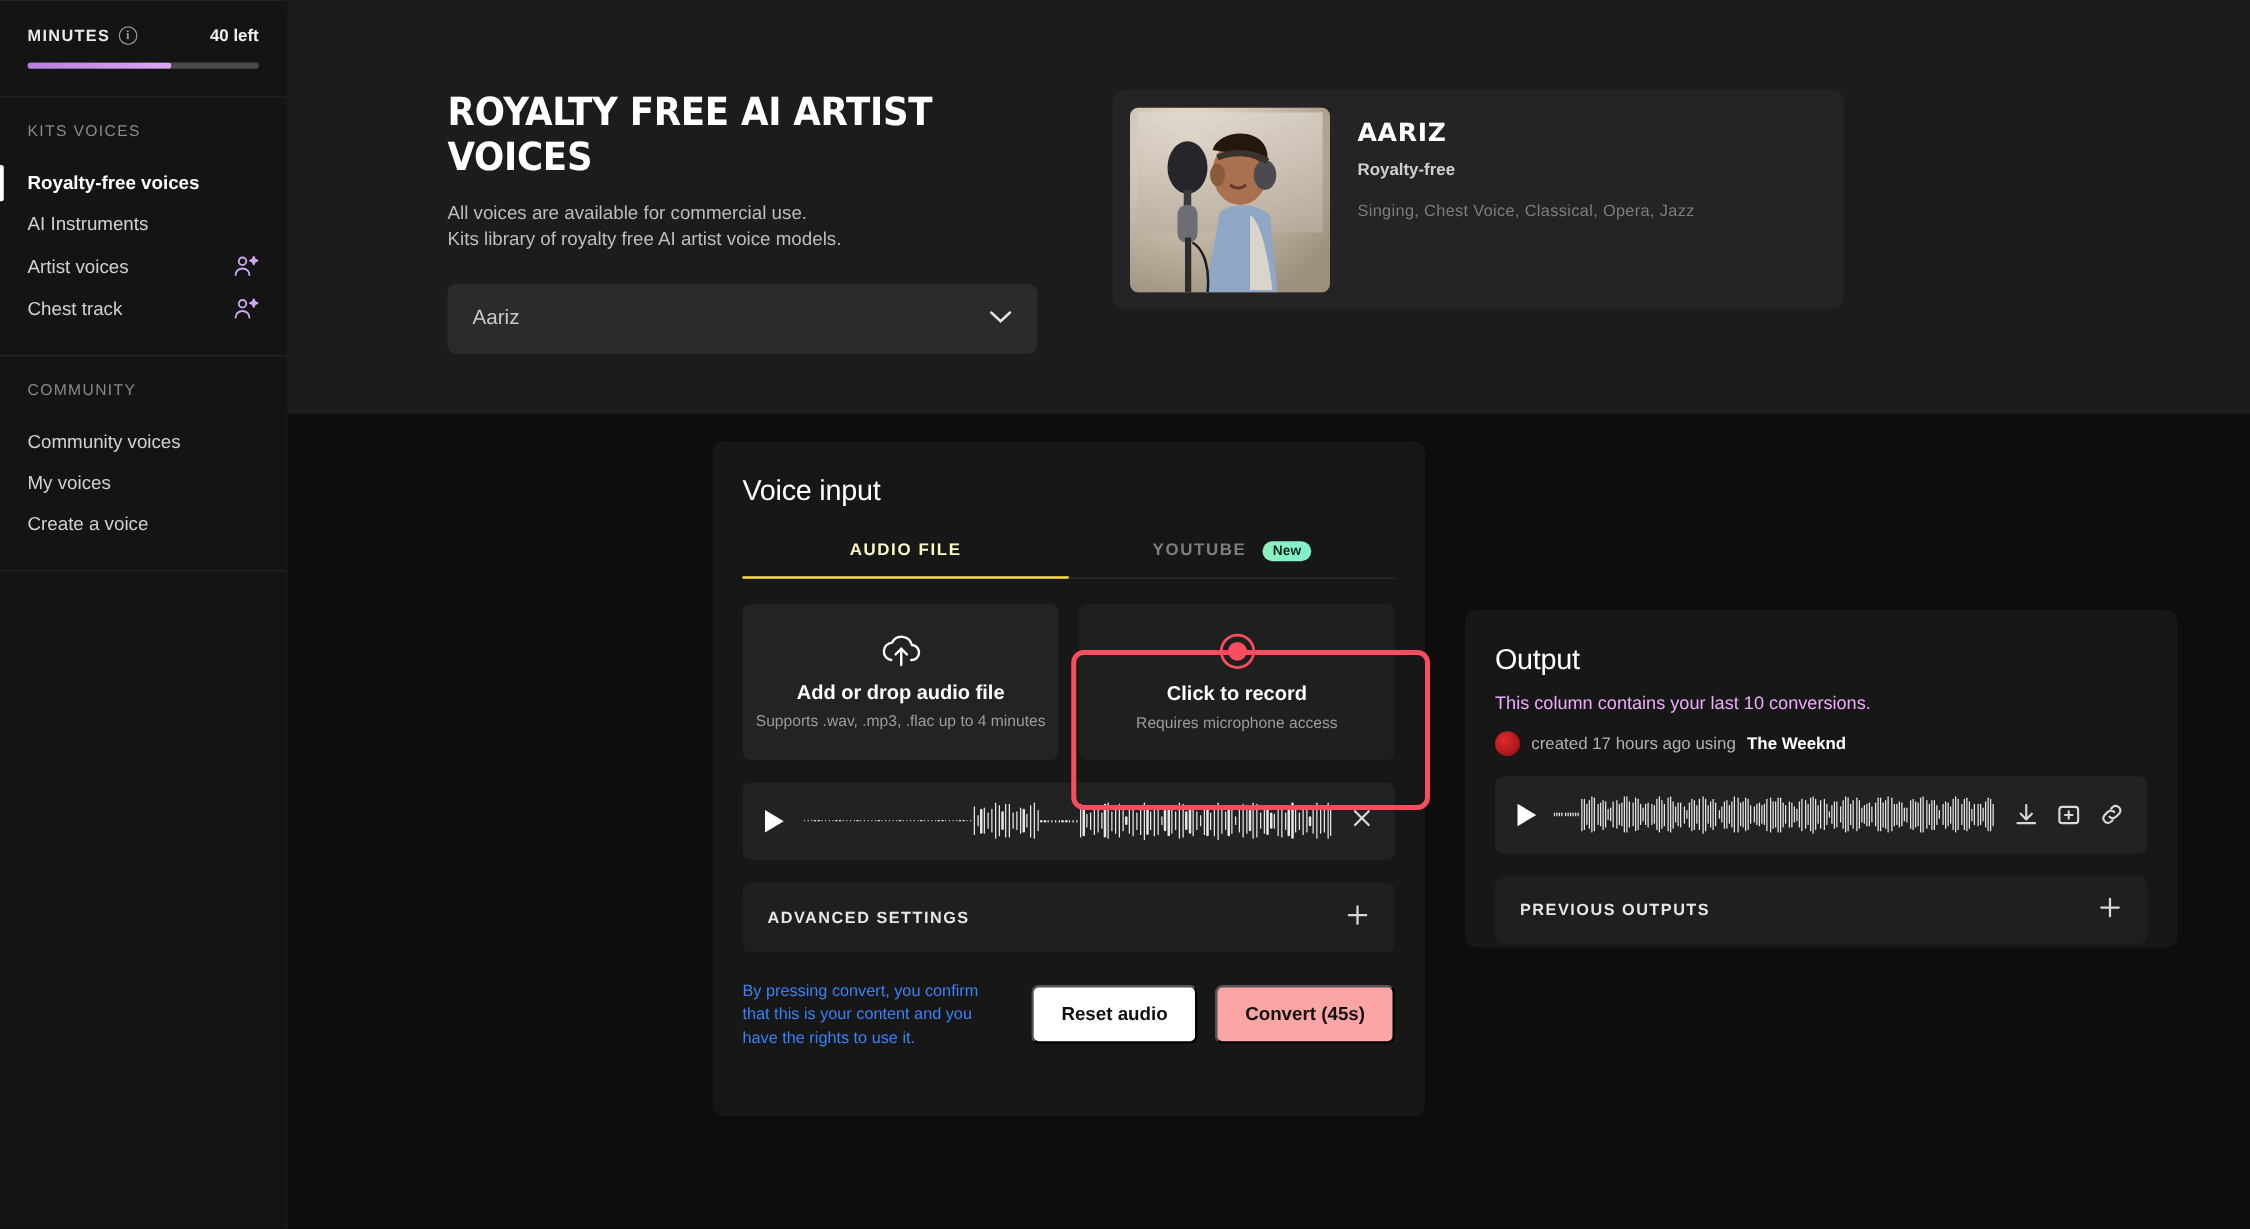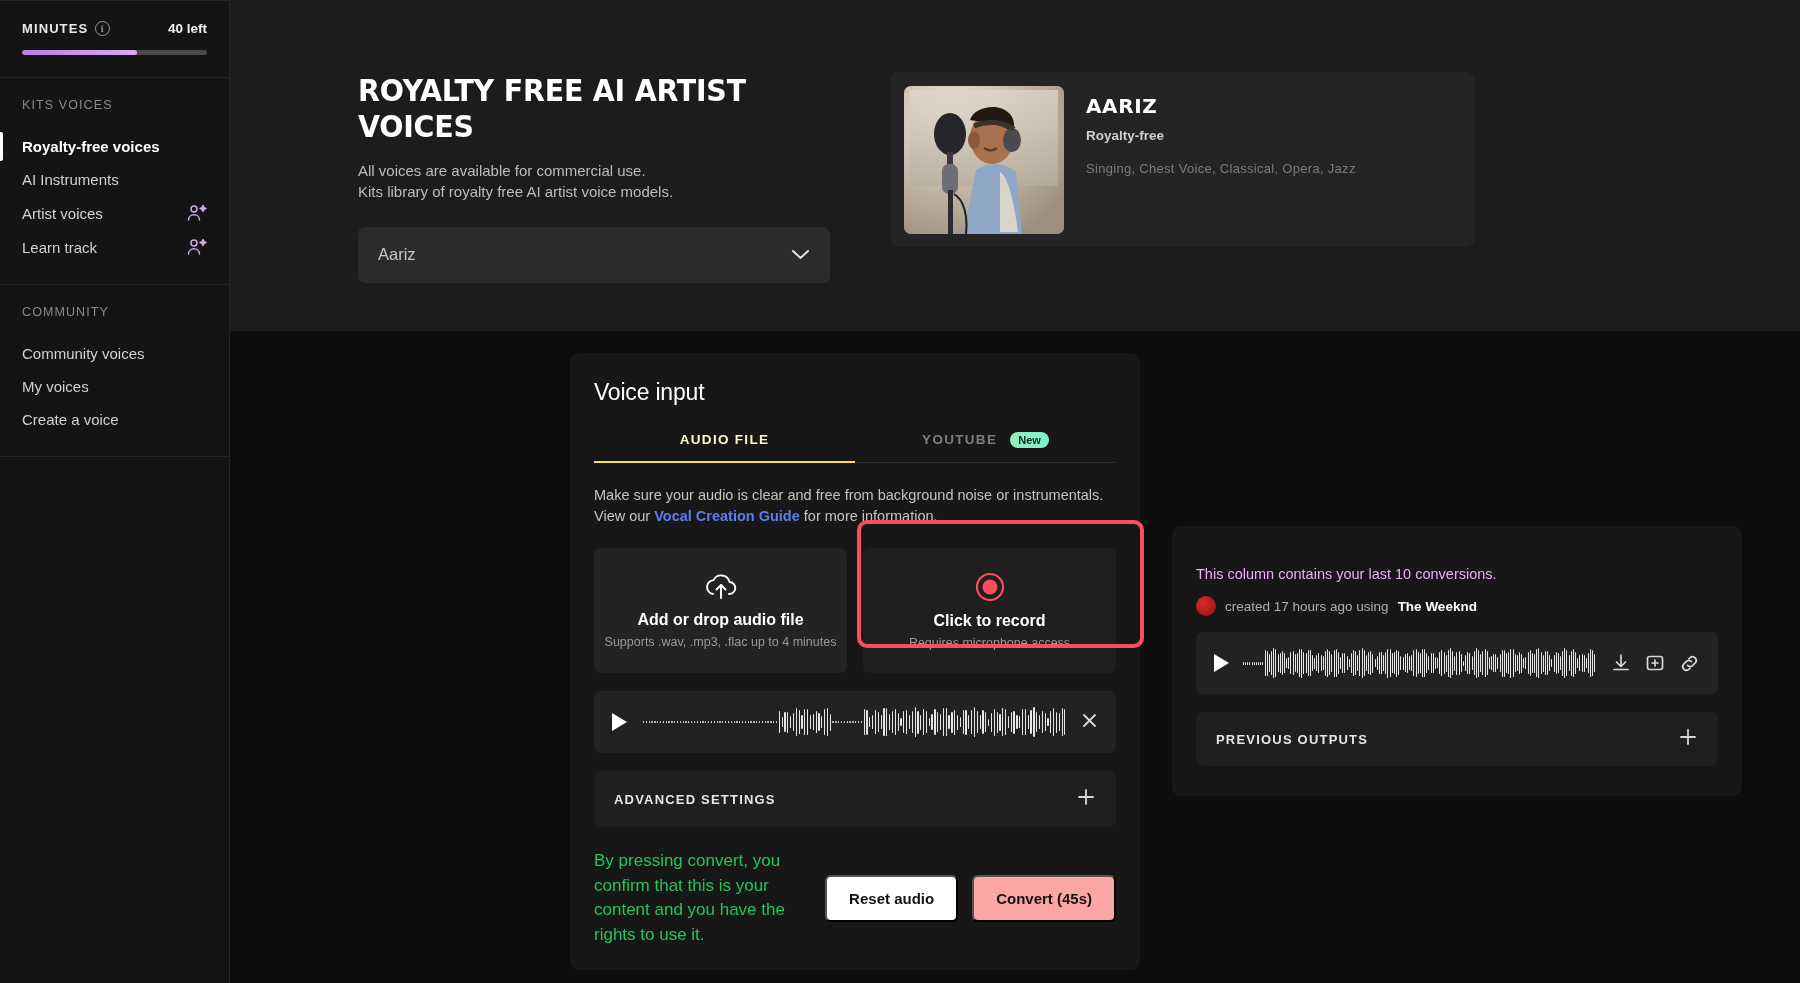--- a/index.html
+++ b/index.html
@@ -151,21 +151,21 @@
   .x-close { color:#d8d8d8; font-size:19px; cursor:pointer; line-height:1; }
 
   .adv {
     margin-top:18px; background:#1f1f1f; border-radius:7px; height:56px;
     display:flex; align-items:center; justify-content:space-between; padding:0 20px; cursor:pointer;
   }
   .adv-label { color:#e6e6e6; font-size:13px; font-weight:700; letter-spacing:1.2px; }
   .plus { color:#d8d8d8; font-size:22px; line-height:1; }
 
   .footer-row { display:flex; align-items:center; justify-content:space-between; margin-top:22px; padding-bottom:22px; gap:18px;}
-  .disclaimer { color:#22c55e; font-size:17px; line-height:1.45; max-width:260px; }
+  .disclaimer { color:#3b82f6; font-size:13px; line-height:1.45; max-width:260px; }
   .btns { display:flex; gap:14px; }
   .btn { border-radius:6px; font-size:15px; font-weight:600; padding:13px 22px; cursor:pointer; white-space:nowrap;}
   .btn-reset { background:#fff; color:#111; }
   .btn-convert { background:#fca5a5; color:#111; }
 
   .out-sub { color:#f0abfc; font-size:14.5px; margin-top:14px; }
   .out-meta { display:flex; align-items:center; gap:9px; margin-top:14px; color:#b0b0b0; font-size:13.5px; }
   .out-avatar { width:20px;height:20px;border-radius:50%; background:radial-gradient(circle at 35% 35%, #e02a2a, #8a0f12); flex:0 0 20px;}
   .out-meta b { color:#fff; }
   .out-player {
@@ -213,21 +213,21 @@
             <span>Artist voices</span>
             <span class="nav-icon">
               <svg width="20" height="18" viewBox="0 0 20 18" fill="none" stroke="#cfa8ef" stroke-width="1.5" stroke-linecap="round" stroke-linejoin="round">
                 <circle cx="7" cy="5" r="3"></circle>
                 <path d="M1.5 16c0-3.2 2.5-5.2 5.5-5.2s5.5 2 5.5 5.2"></path>
                 <path d="M16 1.5l.9 2.1 2.1.9-2.1.9-.9 2.1-.9-2.1-2.1-.9 2.1-.9z" fill="#cfa8ef"></path>
               </svg>
             </span>
           </div>
           <div class="nav-item">
-            <span>Learn track</span>
+            <span>Chest track</span>
             <span class="nav-icon">
               <svg width="20" height="18" viewBox="0 0 20 18" fill="none" stroke="#cfa8ef" stroke-width="1.5" stroke-linecap="round" stroke-linejoin="round">
                 <circle cx="7" cy="5" r="3"></circle>
                 <path d="M1.5 16c0-3.2 2.5-5.2 5.5-5.2s5.5 2 5.5 5.2"></path>
                 <path d="M16 1.5l.9 2.1 2.1.9-2.1.9-.9 2.1-.9-2.1-2.1-.9 2.1-.9z" fill="#cfa8ef"></path>
               </svg>
             </span>
           </div>
         </div>
         <div class="divider"></div>
@@ -316,23 +316,20 @@
           <div class="tabs">
             <div class="tab active">
               <span>AUDIO FILE</span>
             </div>
             <div class="tab">
               <span>YOUTUBE</span>
               <span class="tab-new">New</span>
             </div>
           </div>
 
-          <p class="helper">
-            <span>Make sure your audio is clear and free from background noise or instrumentals. View our </span><a href="#">Vocal Creation Guide</a><span> for more information.</span>
-          </p>
 
           <div class="drop-row">
             <div class="drop-card" style="margin-right:8px;">
               <span>
                 <svg width="34" height="28" viewBox="0 0 34 28" fill="none" stroke="#ffffff" stroke-width="1.9" stroke-linecap="round" stroke-linejoin="round">
                   <path d="M9 21a7 7 0 0 1 .6-13.9A8.5 8.5 0 0 1 25.5 9 6 6 0 0 1 25 21"></path>
                   <path d="M17 25V12"></path>
                     <path d="M12.5 16.5L17 12l4.5 4.5"></path>
                 </svg>
               </span>
@@ -526,20 +523,21 @@
             <div class="btns">
               <button class="btn btn-reset">Reset audio</button>
               <button class="btn btn-convert">Convert (45s)</button>
             </div>
           </div>
         </div>
         <div class="rec-highlight"></div>
       </section>
 
       <section class="panel panel-output">
+        <h2 class="panel-h">Output</h2>
         <div class="out-sub">This column contains your last 10 conversions.</div>
 
         <div class="out-meta">
           <span class="out-avatar"></span>
           <span>created 17 hours ago using </span>
           <b>The Weeknd</b>
         </div>
 
         <div class="out-player">
           <span class="play-tri"></span>

